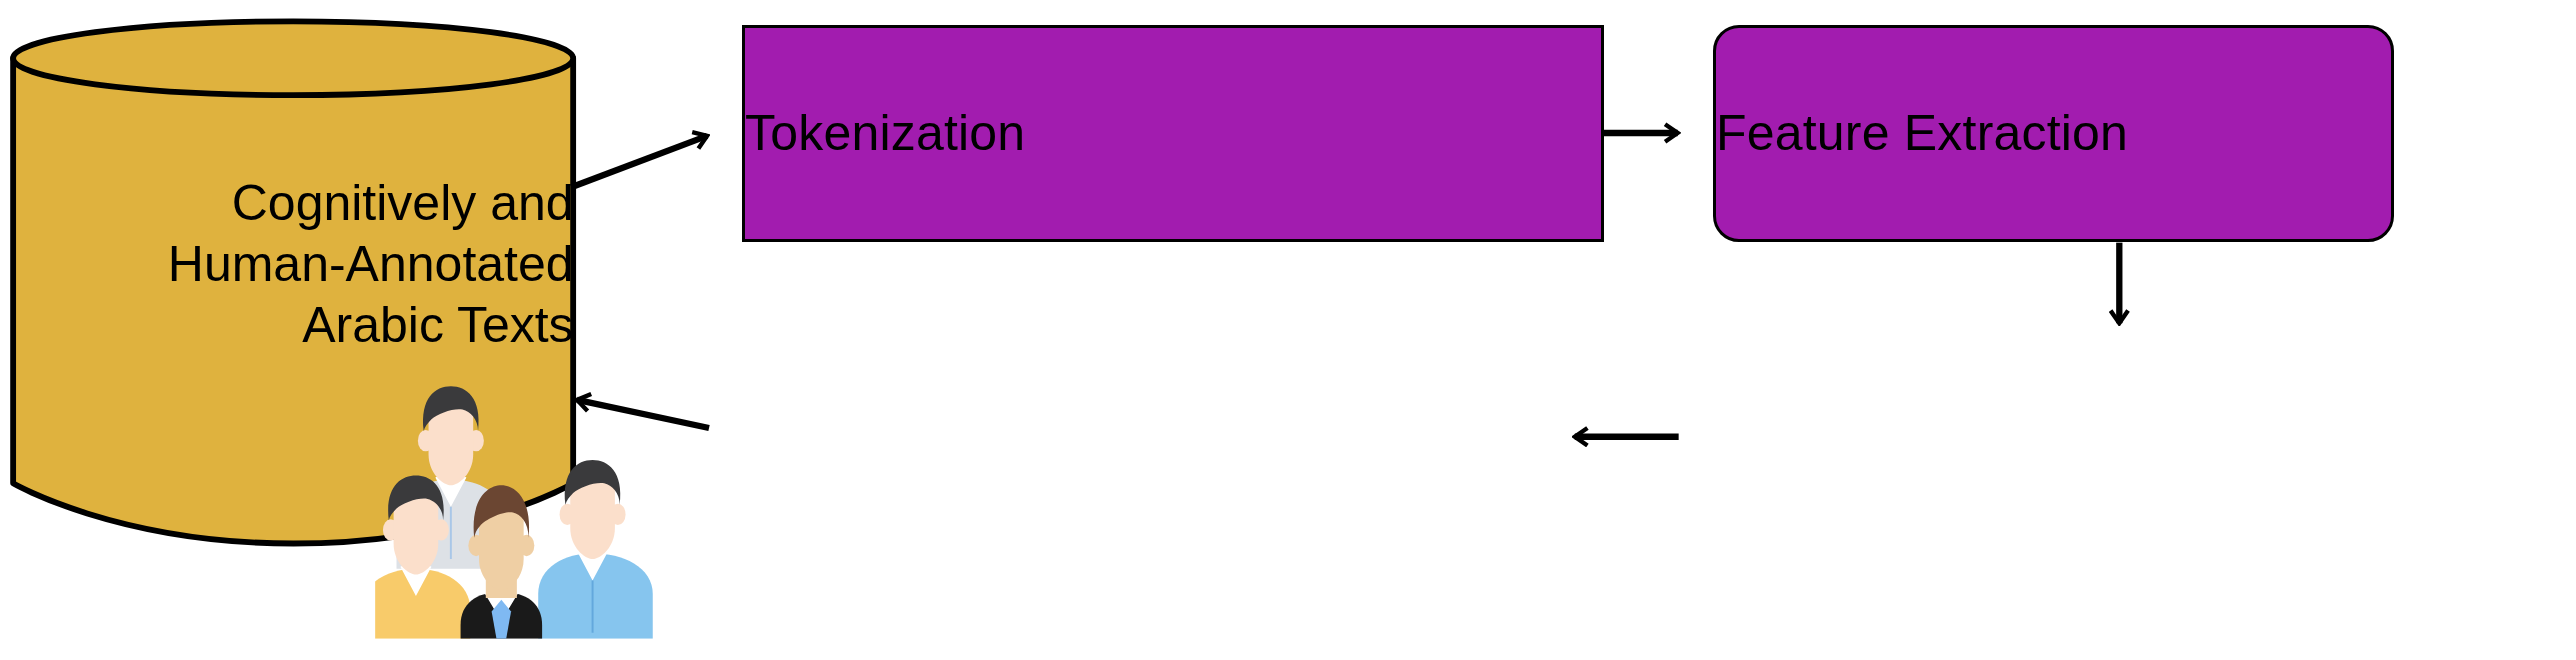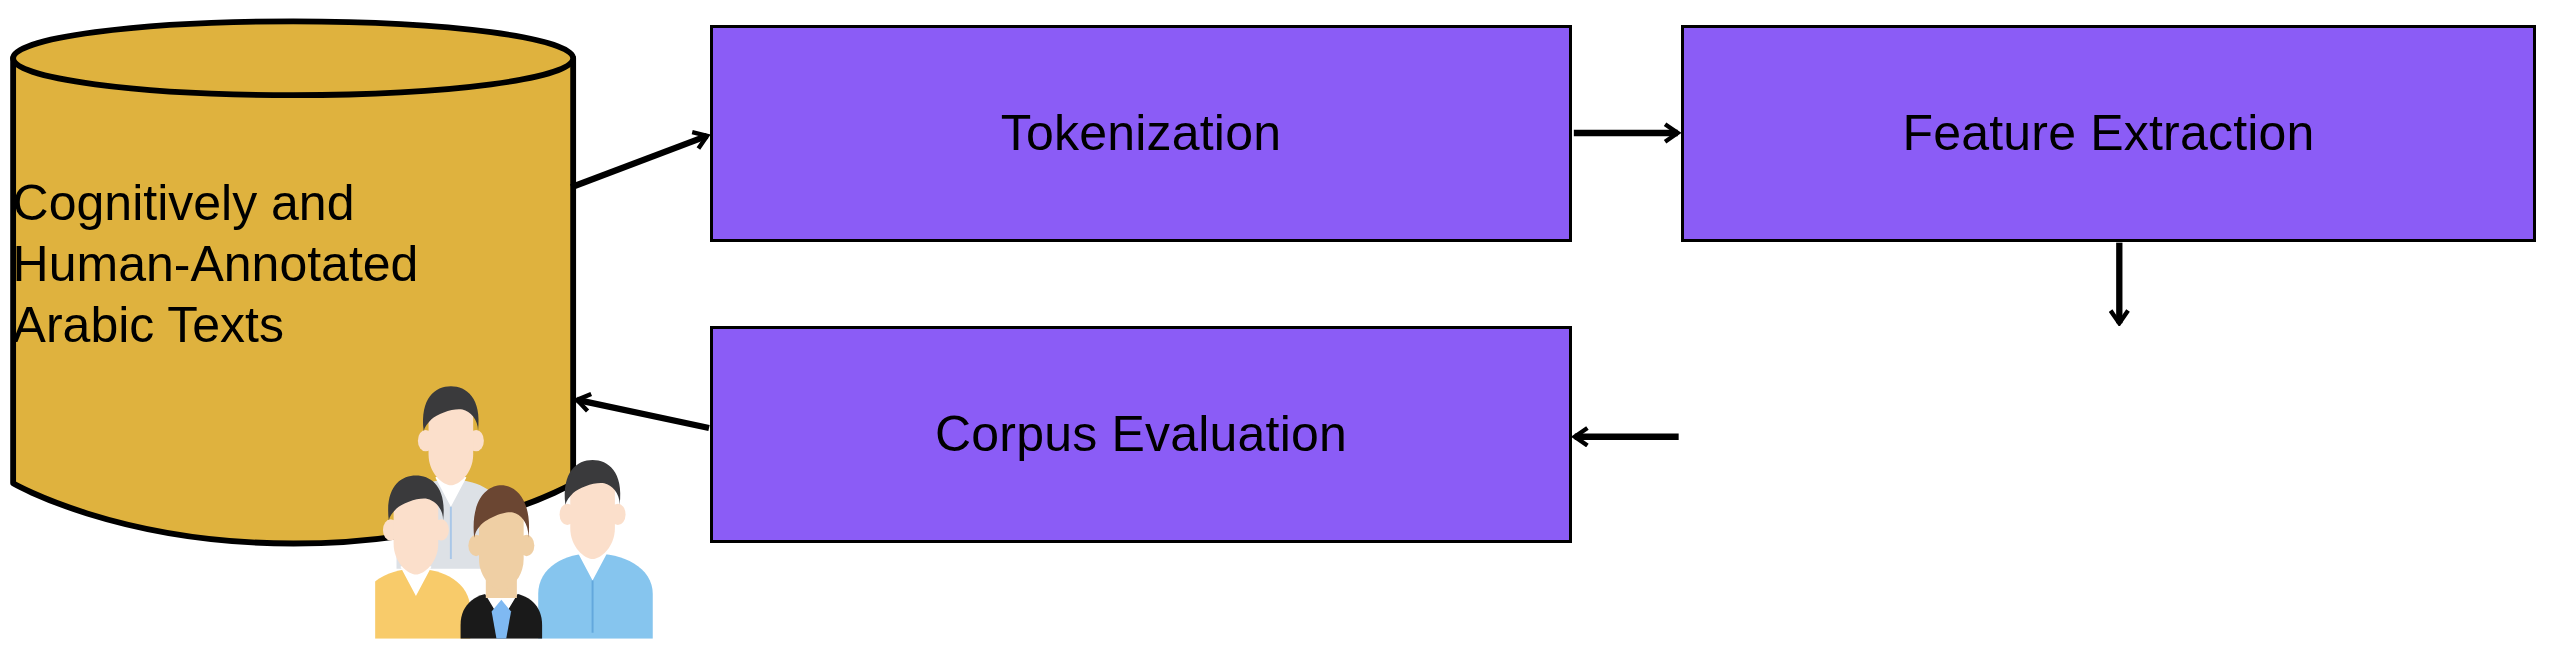--- a/index.html
+++ b/index.html
@@ -22,47 +22,47 @@
     position: absolute;
     top: 0;
     left: 0;
     width: 2576px;
     height: 660px;
     display: block;
   }
   .node-box {
     position: absolute;
     box-sizing: border-box;
-    background: #8b5cf6;
+    background: #a21caf;
     border: 3.9px solid #000000;
     display: flex;
     align-items: center;
-    justify-content: center;
     text-align: center;
+    margin-left: 32px;
   }
   .node-label {
     font-family: "Liberation Sans", sans-serif;
     font-size: 50px;
     font-weight: 400;
     color: #000000;
     line-height: 1.15;
     letter-spacing: 0.2px;
     white-space: nowrap;
   }
   #box-tokenization   { left: 710px;  top: 25px;  width: 862px;  height: 217px; }
-  #box-feature        { left: 1681px; top: 25px;  width: 855px;  height: 217px; }
+  #box-feature        { left: 1681px; top: 25px;  width: 681px;  height: 217px; border-radius: 26px; }
   #box-corpus-eval    { left: 710px;  top: 326px; width: 862px;  height: 217px; }
   #box-preprocessing  { left: 1681px; top: 326px; width: 855px;  height: 217px; }
 
   #datastore-label {
     position: absolute;
     left: 12.6px;
     top: 173px;
     width: 561px;
-    text-align: left;
+    text-align: right;
     font-family: "Liberation Sans", sans-serif;
     font-size: 50px;
     line-height: 1.22;
     color: #000000;
     pointer-events: none;
     white-space: pre-line;
   }
   #people-icon {
     position: absolute;
     left: 386px;
@@ -183,18 +183,15 @@
 
   <div class="node-box" id="box-tokenization">
     <span class="node-label">Tokenization</span>
   </div>
 
   <div class="node-box" id="box-feature">
     <span class="node-label">Feature Extraction</span>
   </div>
 
 
-  <div class="node-box" id="box-corpus-eval">
-    <span class="node-label">Corpus Evaluation</span>
-  </div>
 
 </div>
 
 
 </body></html>

